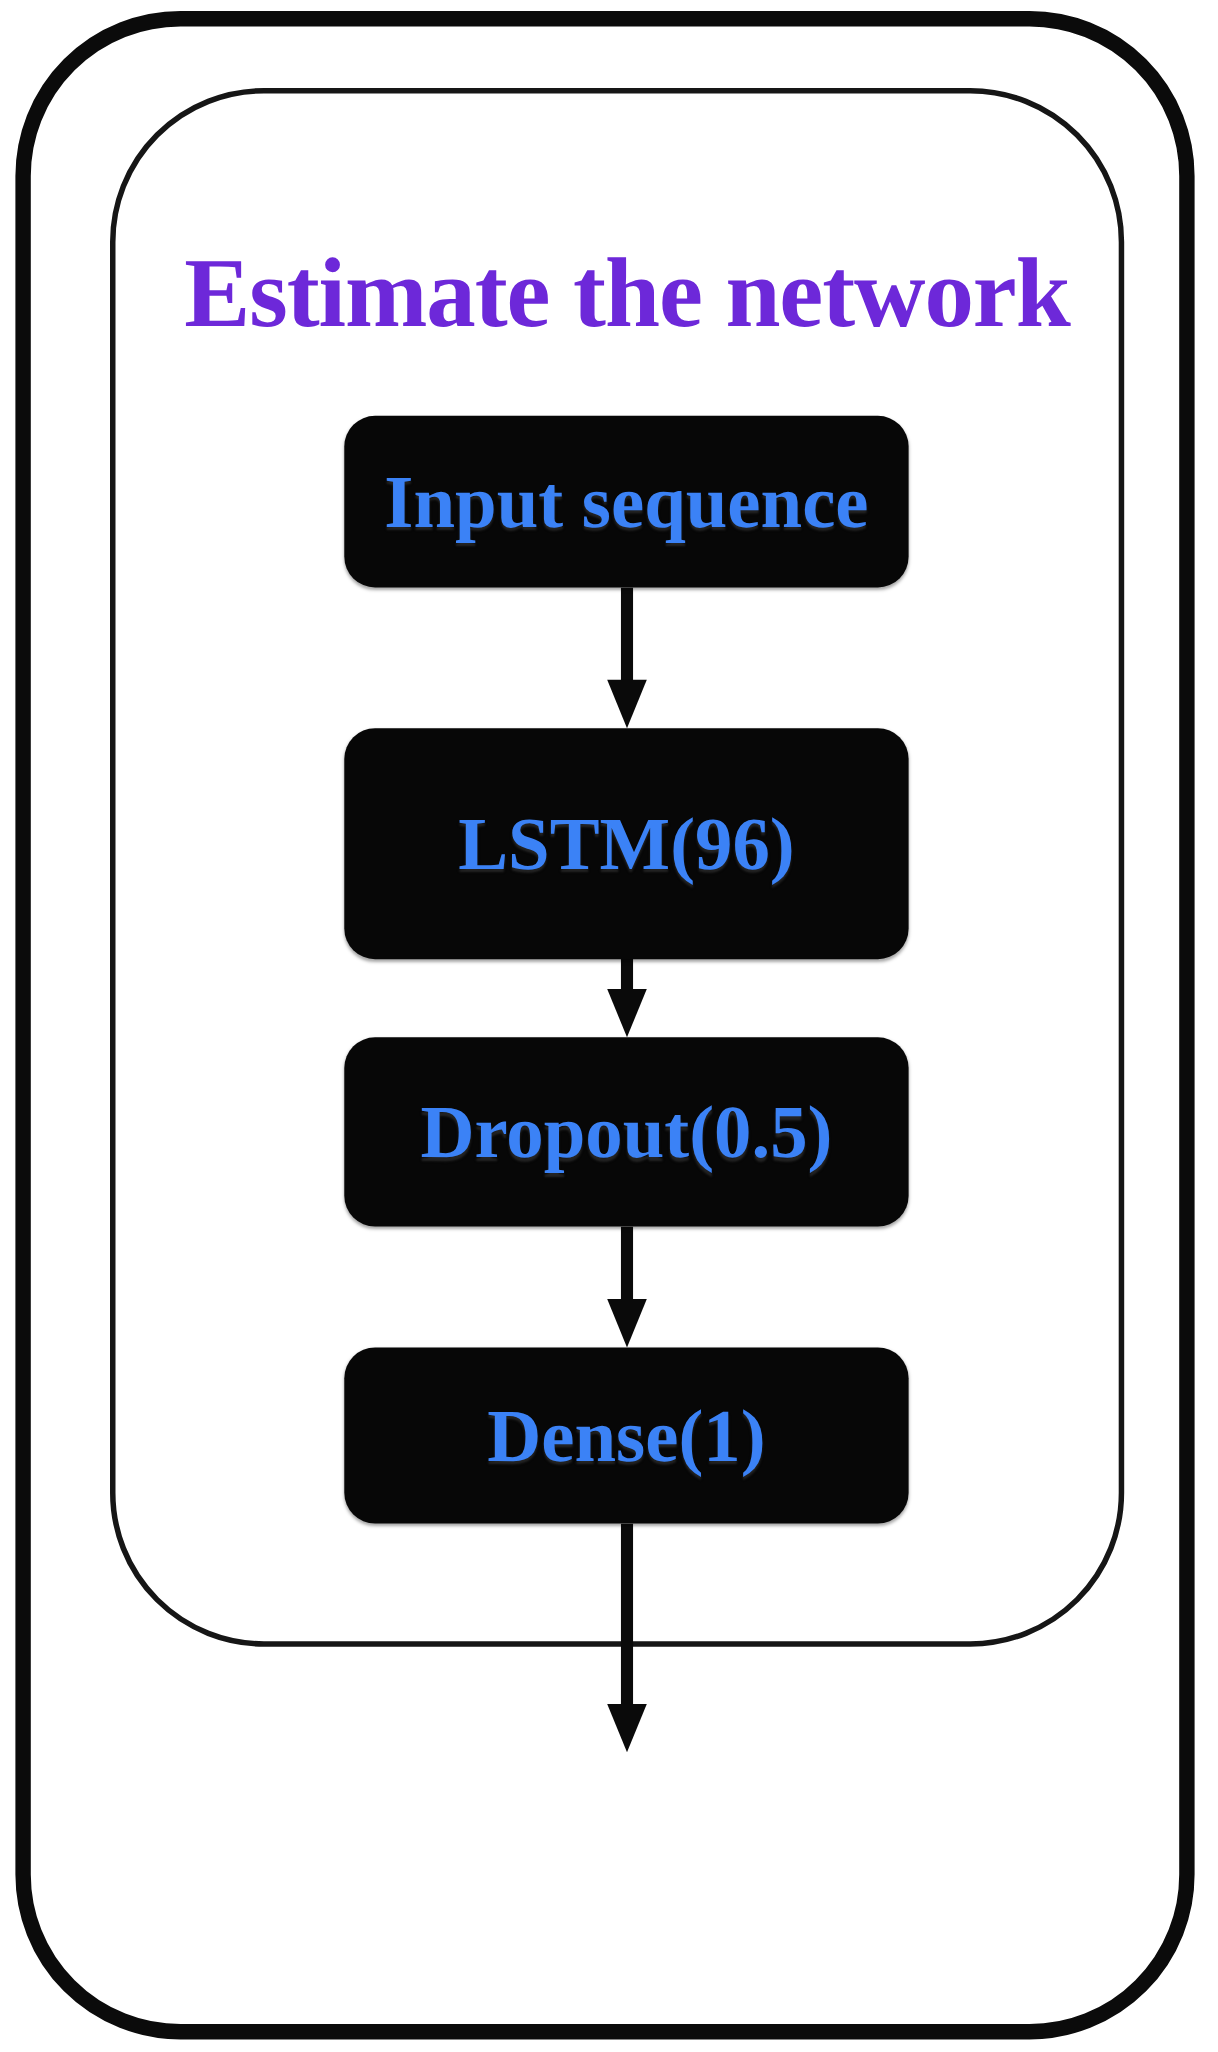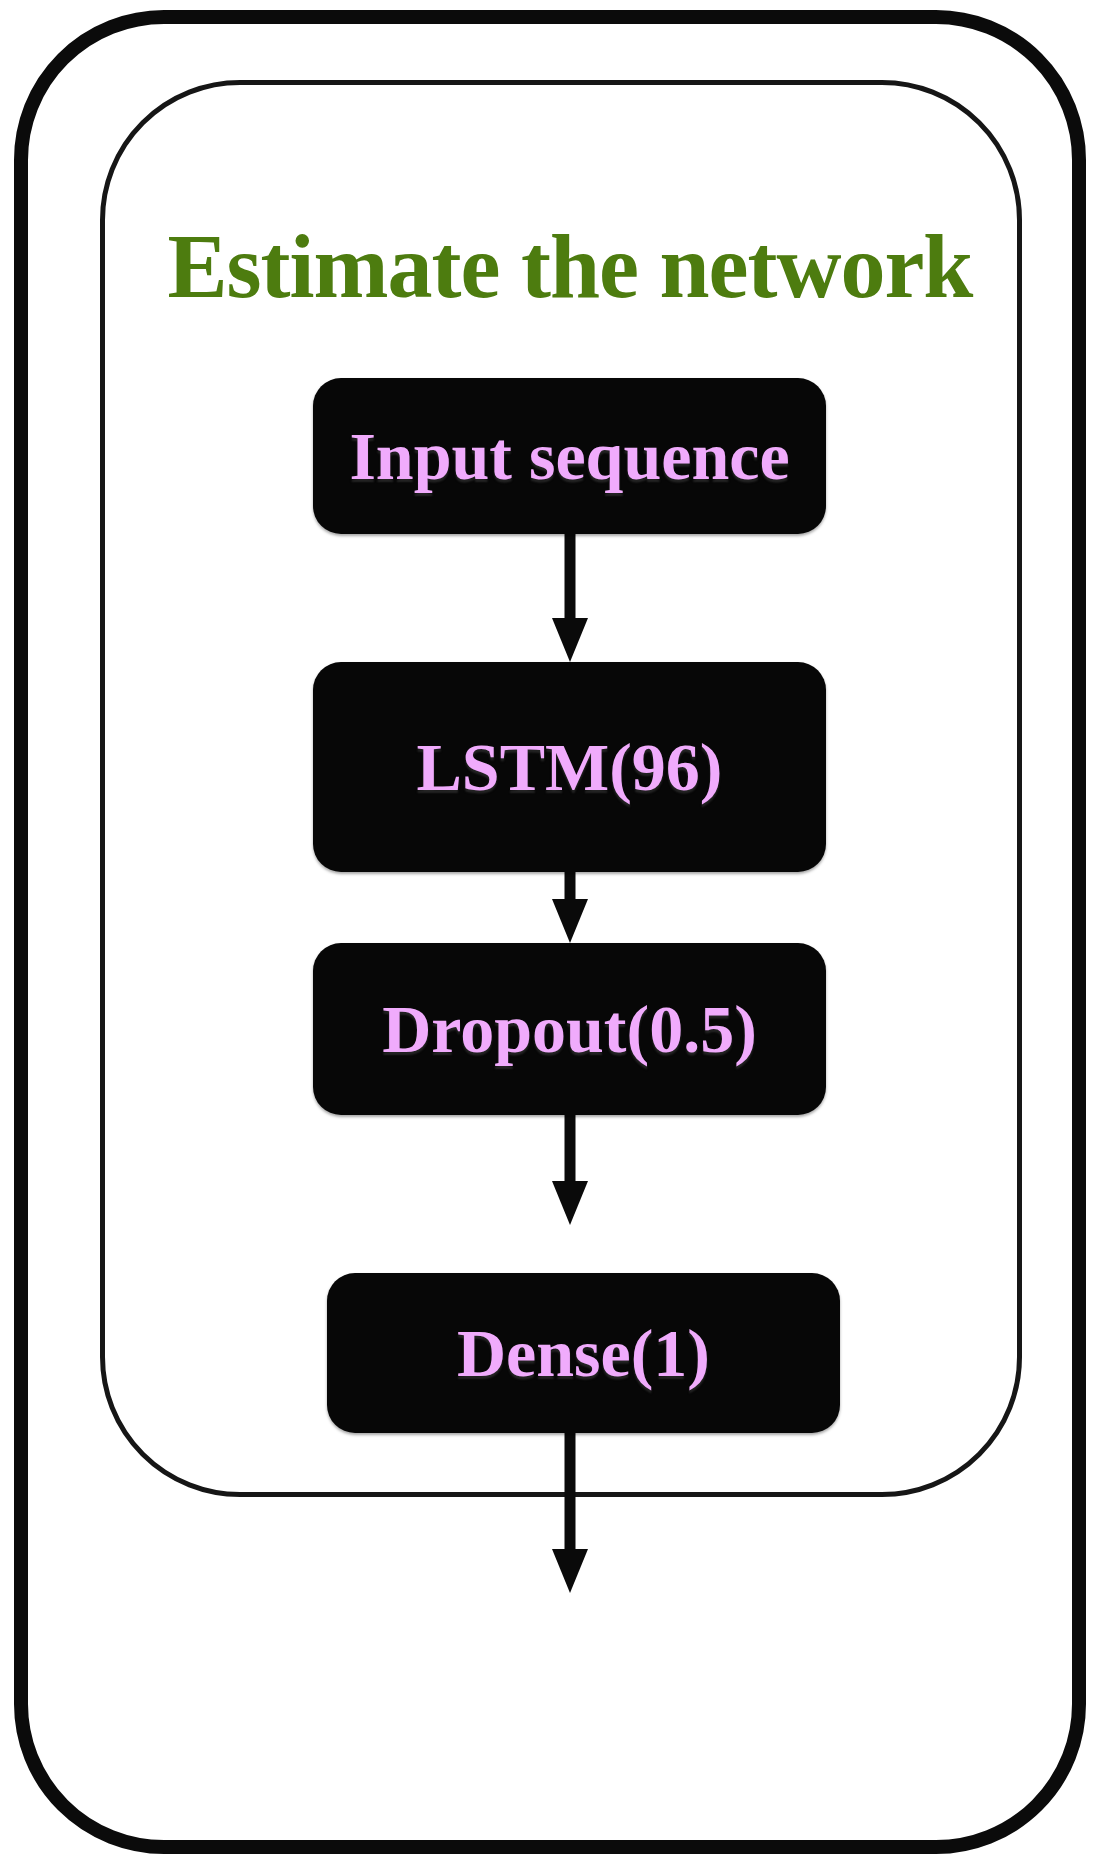--- a/index.html
+++ b/index.html
@@ -41,49 +41,49 @@
   }
   .title {
     position: absolute;
     left: 100px;
     top: 222px;
     width: 940px;
     margin: 0;
     font-size: 90px;
     font-weight: bold;
     line-height: 1;
-    color: #4d7c0f;
+    color: #6d28d9;
     text-align: center;
     letter-spacing: -1px;
     z-index: 2;
   }
   .node {
     position: absolute;
     left: 313px;
     width: 513px;
     background: #070707;
     border-radius: 28px;
     display: flex;
     align-items: center;
     justify-content: center;
     box-shadow: 0 2px 3px rgba(0,0,0,0.35);
     z-index: 3;
   }
   .node-label {
-    color: #f0abfc;
+    color: #3b82f6;
     font-weight: bold;
     font-size: 68px;
     line-height: 1;
     white-space: nowrap;
     text-shadow: 0 3px 2px rgba(60,60,60,0.55);
   }
   .node-input     { top: 378px;  height: 156px; }
   .node-lstm      { top: 662px;  height: 210px; }
   .node-dropout   { top: 943px;  height: 172px; text-align: center; }
-  .node-dense     { top: 1273px; height: 160px; margin-left: 14px; }
+  .node-dense     { top: 1225px; height: 160px; }
   .node-predicted { top: 1593px; height: 160px; }
   .arrow {
     position: absolute;
     left: 550px;
     width: 40px;
     z-index: 2;
   }
   .arrow-1 { top: 534px;  height: 128px; }
   .arrow-2 { top: 833px;  height: 110px; }
   .arrow-3 { top: 1115px; height: 110px; }

